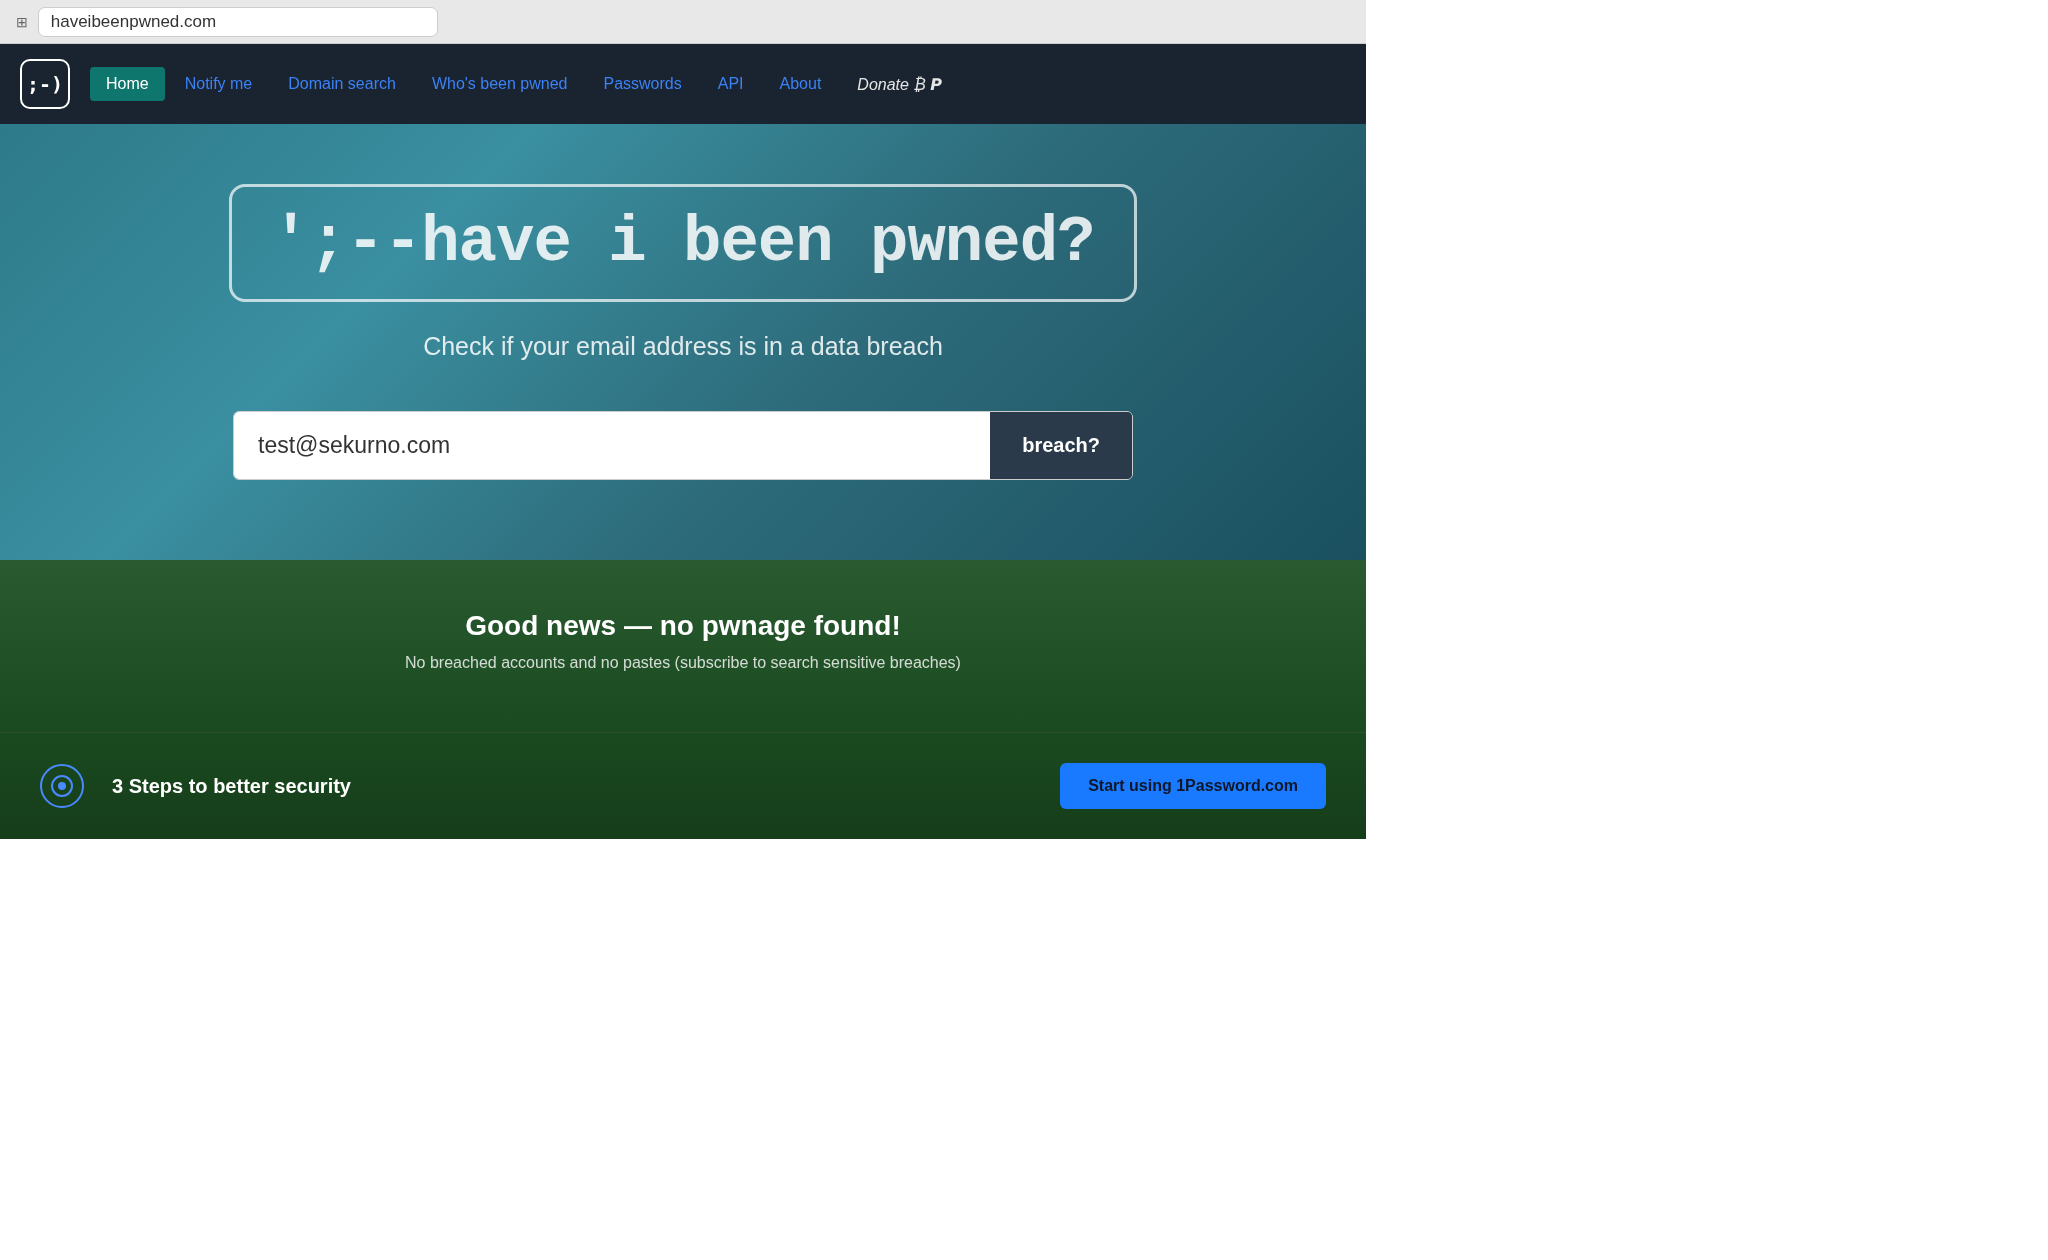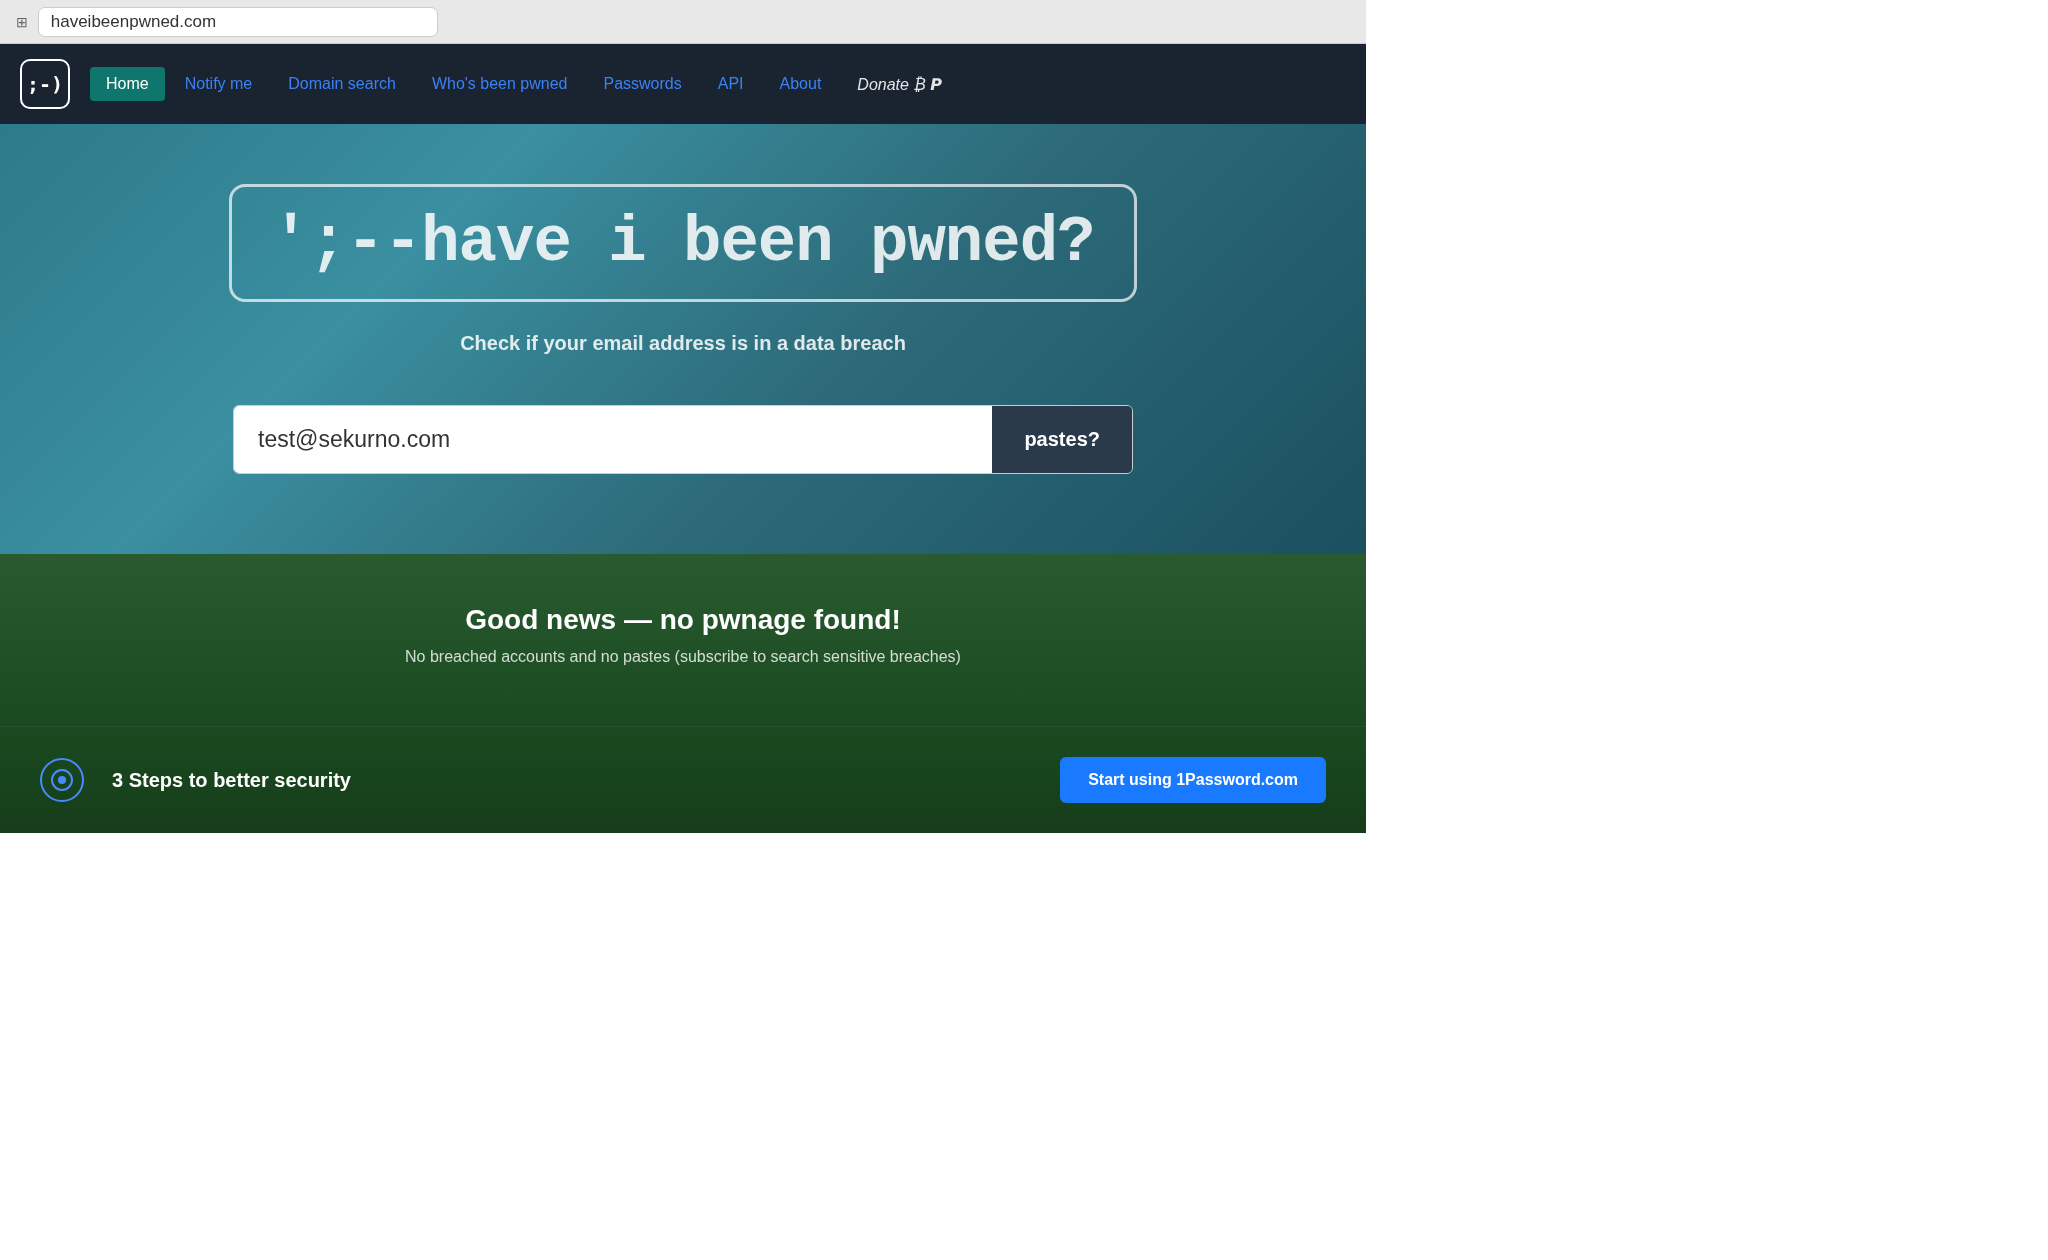--- a/index.html
+++ b/index.html
@@ -120,23 +120,23 @@
     .hero-title {
       font-size: 64px;
       font-weight: 700;
       color: rgba(255, 255, 255, 0.85);
       font-family: 'Courier New', Courier, monospace;
       letter-spacing: -1px;
     }
 
     .hero-subtitle {
       color: rgba(255, 255, 255, 0.85);
-      font-size: 20px;
+      font-size: 25px;
       margin-bottom: 50px;
-      font-weight: 700;
+      font-weight: 400;
     }
 
     
     .search-container {
       display: flex;
       width: 100%;
       max-width: 900px;
       border-radius: 6px;
       overflow: hidden;
       border: 1px solid #ccc;
@@ -212,21 +212,21 @@
     }
 
     .onepassword-text {
       color: white;
       font-size: 20px;
       font-weight: 600;
     }
 
     .onepassword-btn {
       background: #1a7aff;
-      color: #ffffff;
+      color: #0f172a;
       border: none;
       padding: 14px 28px;
       font-size: 16px;
       font-weight: 600;
       border-radius: 6px;
       cursor: pointer;
       white-space: nowrap;
       margin-left: 47px;
     }
   </style>
@@ -252,21 +252,21 @@
   </div>
 </nav>
 
 <section class="hero">
   <div class="hero-title-box">
     <h1 class="hero-title">';--have i been pwned?</h1>
   </div>
   <p class="hero-subtitle">Check if your email address is in a data breach</p>
   <div class="search-container">
     <input type="email" class="search-input" value="test@sekurno.com" placeholder="email address" style="">
-    <button class="search-btn">pastes?</button>
+    <button class="search-btn">breach?</button>
   </div>
 </section>
 
 <section class="result-section">
   <h2 class="result-title">Good news — no pwnage found!</h2>
   <p class="result-subtitle">No breached accounts and no pastes (subscribe to search sensitive breaches)</p>
 </section>
 
 <div class="onepassword-banner">
   <div class="onepassword-left">

